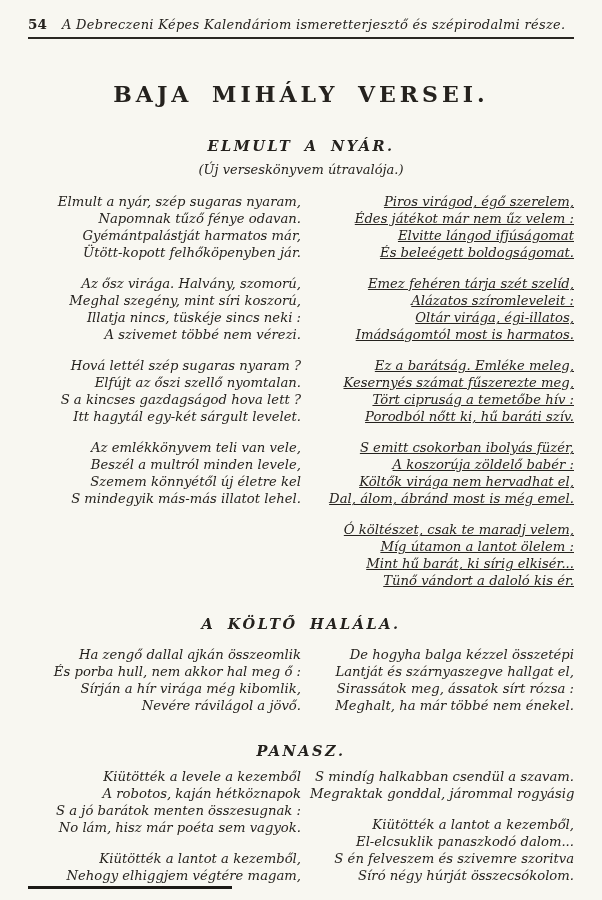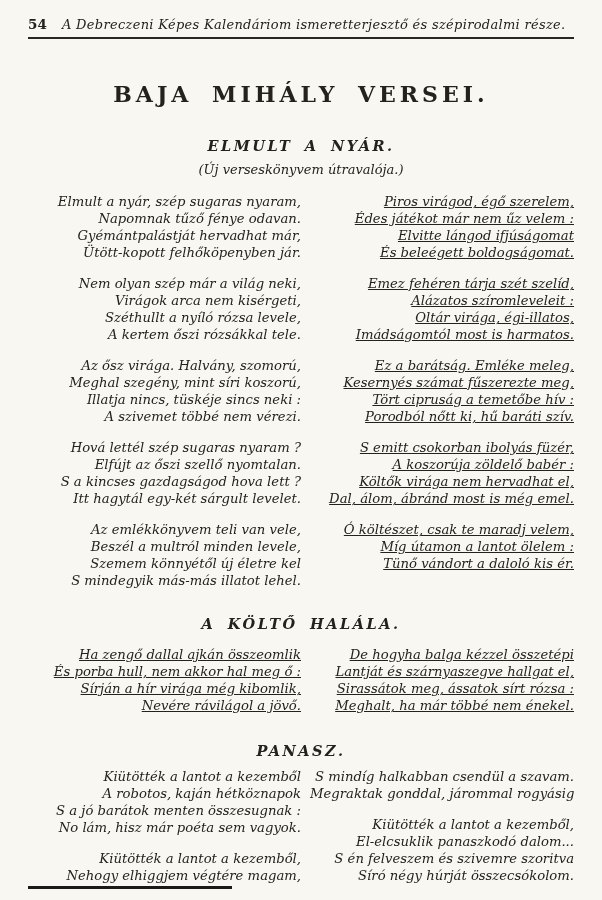--- a/index.html
+++ b/index.html
@@ -64,22 +64,22 @@
     font-weight: normal;
     font-size: 13px;
     line-height: 16px;
   }
   .columns { display: flex; margin-top: 13px; text-align: right; }
   .poem-0 .columns { margin-top: 15px; }
   .poem-2 .columns { margin-top: 8px; }
   .col { width: 50%; overflow: hidden; }
   .poem-0 .col.left  { padding-left: 26px; }
   .poem-0 .col.right { padding-left: 4px; text-decoration: underline; }
-  .poem-1 .col.left  { padding-left: 14px; text-decoration: underline; }
-  .poem-1 .col.right { padding-left: 9px; text-decoration: underline; }
+  .poem-1 .col.left  { padding-left: 14px; }
+  .poem-1 .col.right { padding-left: 9px; }
   .poem-2 .col.left  { padding-left: 7px; }
   .poem-2 .col.right { padding-left: 9px; }
   .stanza { margin: 0 0 14px; }
   .stanza:last-child { margin-bottom: 0; }
   .line {
     display: block;
     font-style: italic;
     font-size: 13.2px;
     line-height: 17px;
     white-space: nowrap;
@@ -109,28 +109,22 @@
 
   <div id="poems">
       <section class="poem poem-0">
         <h2 class="poem-title">ELMULT A NYÁR.</h2>
         <h3 class="poem-subtitle">(Új verseskönyvem útravalója.)</h3>
         <div class="columns">
           <div class="col left">
             <p class="stanza">
               <span class="line">Elmult a nyár, szép sugaras nyaram,</span>
               <span class="line">Napomnak tűző fénye odavan.</span>
-              <span class="line">Gyémántpalástját hervadhat már,</span>
+              <span class="line">Gyémántpalástját harmatos már,</span>
               <span class="line">Ütött-kopott felhőköpenyben jár.</span>
-            </p>
-            <p class="stanza">
-              <span class="line">Nem olyan szép már a világ neki,</span>
-              <span class="line">Virágok arca nem kisérgeti,</span>
-              <span class="line">Széthullt a nyíló rózsa levele,</span>
-              <span class="line">A kertem őszi rózsákkal tele.</span>
             </p>
             <p class="stanza">
               <span class="line">Az ősz virága. Halvány, szomorú,</span>
               <span class="line">Meghal szegény, mint síri koszorú,</span>
               <span class="line">Illatja nincs, tüskéje sincs neki :</span>
               <span class="line">A szivemet többé nem vérezi.</span>
             </p>
             <p class="stanza">
               <span class="line">Hová lettél szép sugaras nyaram ?</span>
               <span class="line">Elfújt az őszi szellő nyomtalan.</span>
@@ -165,20 +159,21 @@
             </p>
             <p class="stanza">
               <span class="line">S emitt csokorban ibolyás füzér,</span>
               <span class="line">A koszorúja zöldelő babér :</span>
               <span class="line">Költők virága nem hervadhat el,</span>
               <span class="line">Dal, álom, ábránd most is még emel.</span>
             </p>
             <p class="stanza">
               <span class="line">Ó költészet, csak te maradj velem,</span>
               <span class="line">Míg útamon a lantot ölelem :</span>
+              <span class="line">Mint hű barát, ki sírig elkisér...</span>
               <span class="line">Tünő vándort a daloló kis ér.</span>
             </p>
           </div>
         </div>
       </section>
       <section class="poem poem-1">
         <h2 class="poem-title">A KÖLTŐ HALÁLA.</h2>
         <div class="columns">
           <div class="col left">
             <p class="stanza">
@@ -196,21 +191,21 @@
               <span class="line">Meghalt, ha már többé nem énekel.</span>
             </p>
           </div>
         </div>
       </section>
       <section class="poem poem-2">
         <h2 class="poem-title">PANASZ.</h2>
         <div class="columns">
           <div class="col left">
             <p class="stanza">
-              <span class="line">Kiütötték a lantot a kezemből</span>
+              <span class="line">Kiütötték a levele a kezemből</span>
               <span class="line">A robotos, kaján hétköznapok</span>
               <span class="line">S a jó barátok menten összesugnak :</span>
               <span class="line">No lám, hisz már poéta sem vagyok.</span>
             </p>
             <p class="stanza">
               <span class="line">Kiütötték a lantot a kezemből,</span>
               <span class="line">Nehogy elhiggjem végtére magam,</span>
             </p>
           </div>
           <div class="col right">

